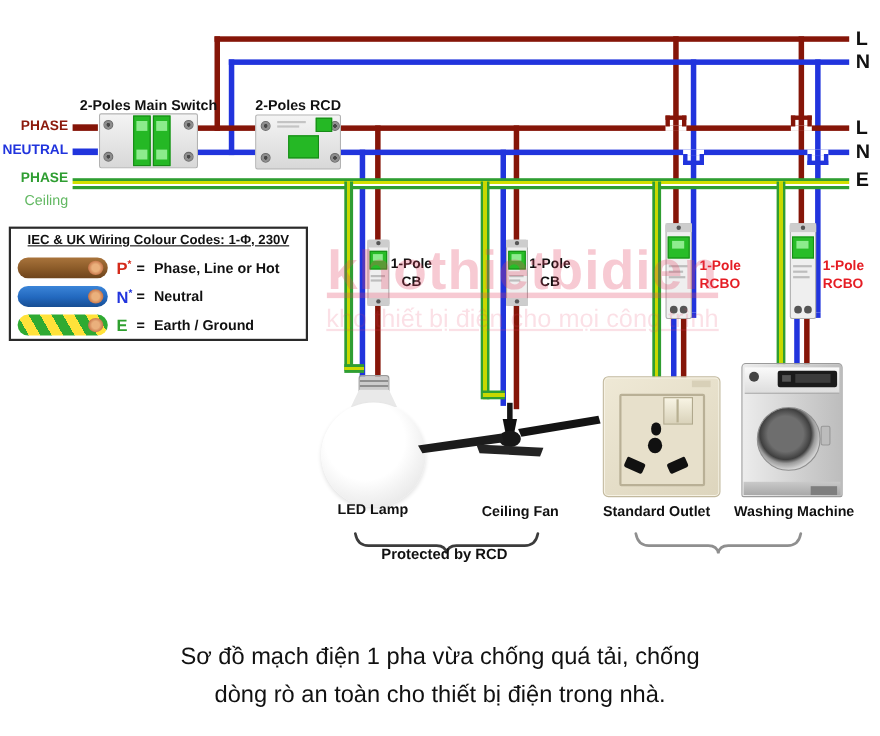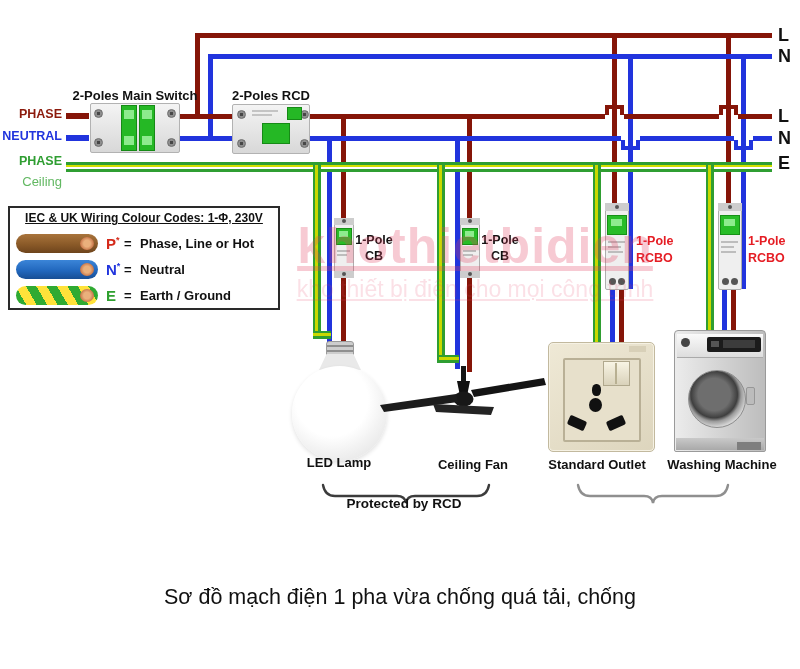--- a/index.html
+++ b/index.html
@@ -264,17 +264,18 @@
 
   <div class="lbl" style="left:124px;top:237px;font-size:13px">=</div>
   <div class="lbl" style="left:124px;top:263px;font-size:13px">=</div>
   <div class="lbl" style="left:124px;top:289px;font-size:13px">=</div>
 
   <div class="lbl" style="left:140px;top:237px;font-size:13px">Phase, Line or  Hot</div>
   <div class="lbl" style="left:140px;top:263px;font-size:13px">Neutral</div>
   <div class="lbl" style="left:140px;top:289px;font-size:13px">Earth / Ground</div>
 
   <div class="abs ctr" style="left:0;top:585px;width:800px;font-size:21.5px;color:#111">Sơ đồ mạch điện 1 pha vừa chống quá tải, chống</div>
+  <div class="abs ctr" style="left:0;top:619px;width:800px;font-size:21.5px;color:#111">dòng rò an toàn cho thiết bị điện trong nhà.</div>
 
   <div class="watermark" style="left:225px;top:217px;width:500px;font-size:50px;letter-spacing:1px;color:rgba(228,64,98,0.28)">khothietbidien</div>
   <div class="watermark" style="left:235px;top:276px;width:480px;font-size:23px;font-weight:normal;color:rgba(228,64,98,0.16)">kho thiết bị điện cho mọi công trình</div>
 
 </div>
 
 </body></html>

